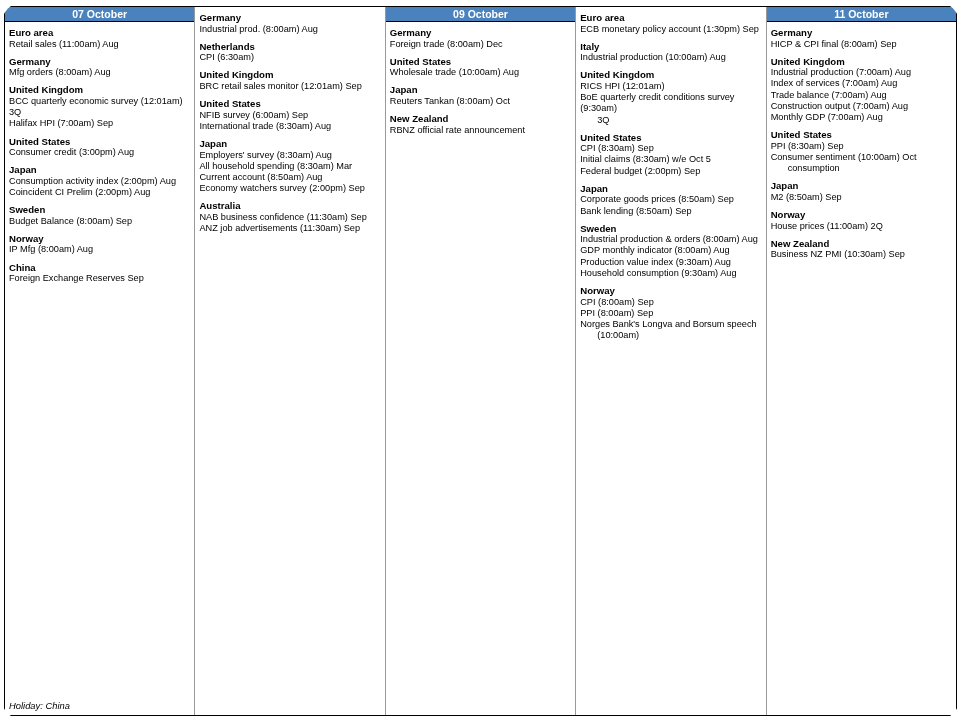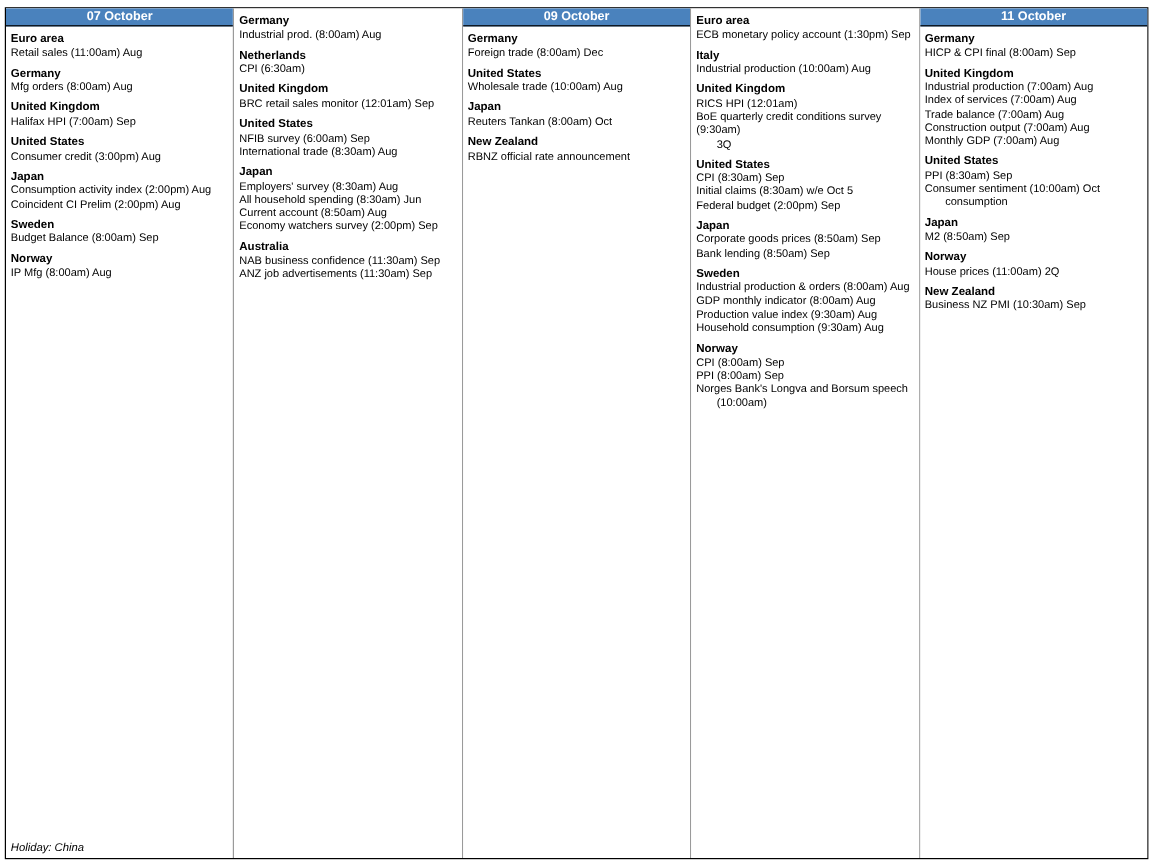--- a/index.html
+++ b/index.html
@@ -8,20 +8,21 @@
     padding: 0;
     background: #ffffff;
     font-family: "Liberation Sans", sans-serif;
   }
   #page {
     position: relative;
     width: 961px;
     height: 722px;
     background: #ffffff;
     overflow: hidden;
+    border-radius: 28px;
   }
   .calendar {
     position: absolute;
     left: 4px;
     top: 6px;
     width: 953px;
     height: 710px;
     display: flex;
     flex-direction: row;
     border: 1px solid #000000;
@@ -93,39 +94,44 @@
           <div class="country-block">
             <div class="country-name">Euro area</div>
             <div class="event">Retail sales (11:00am) Aug</div>
           </div>
           <div class="country-block">
             <div class="country-name">Germany</div>
             <div class="event">Mfg orders (8:00am) Aug</div>
           </div>
           <div class="country-block">
             <div class="country-name">United Kingdom</div>
+            <div class="event">BCC quarterly economic survey (12:01am) 3Q</div>
             <div class="event">Halifax HPI (7:00am) Sep</div>
           </div>
           <div class="country-block">
             <div class="country-name">United States</div>
             <div class="event">Consumer credit (3:00pm) Aug</div>
           </div>
           <div class="country-block">
             <div class="country-name">Japan</div>
             <div class="event">Consumption activity index (2:00pm) Aug</div>
             <div class="event">Coincident CI Prelim (2:00pm) Aug</div>
           </div>
           <div class="country-block">
             <div class="country-name">Sweden</div>
             <div class="event">Budget Balance (8:00am) Sep</div>
           </div>
           <div class="country-block">
             <div class="country-name">Norway</div>
             <div class="event">IP Mfg (8:00am) Aug</div>
           </div>
+          <div class="country-block">
+            <div class="country-name">China</div>
+            <div class="event">Foreign Exchange Reserves Sep</div>
+          </div>
           <div class="holiday">Holiday: China</div>
         </div>
       </div>
       <div class="day-col">
         <div class="day-body">
           <div class="country-block">
             <div class="country-name">Germany</div>
             <div class="event">Industrial prod. (8:00am) Aug</div>
           </div>
           <div class="country-block">
@@ -137,21 +143,21 @@
             <div class="event">BRC retail sales monitor (12:01am) Sep</div>
           </div>
           <div class="country-block">
             <div class="country-name">United States</div>
             <div class="event">NFIB survey (6:00am) Sep</div>
             <div class="event">International trade (8:30am) Aug</div>
           </div>
           <div class="country-block">
             <div class="country-name">Japan</div>
             <div class="event">Employers' survey (8:30am) Aug</div>
-            <div class="event">All household spending (8:30am) Jun</div>
+            <div class="event">All household spending (8:30am) Mar</div>
             <div class="event">Current account (8:50am) Aug</div>
             <div class="event">Economy watchers survey (2:00pm) Sep</div>
           </div>
           <div class="country-block">
             <div class="country-name">Australia</div>
             <div class="event">NAB business confidence (11:30am) Sep</div>
             <div class="event">ANZ job advertisements (11:30am) Sep</div>
           </div>
         </div>
       </div>

